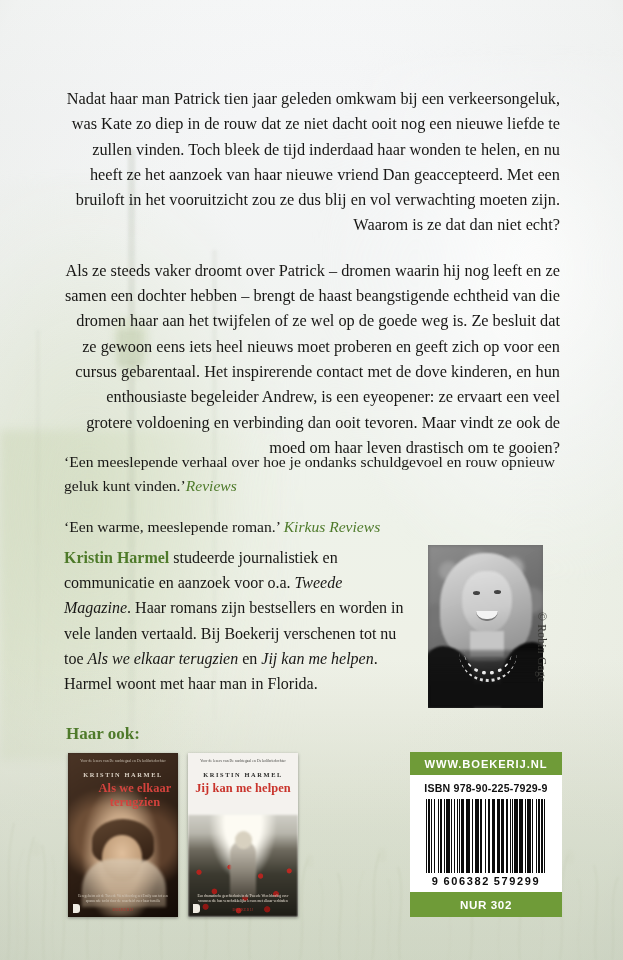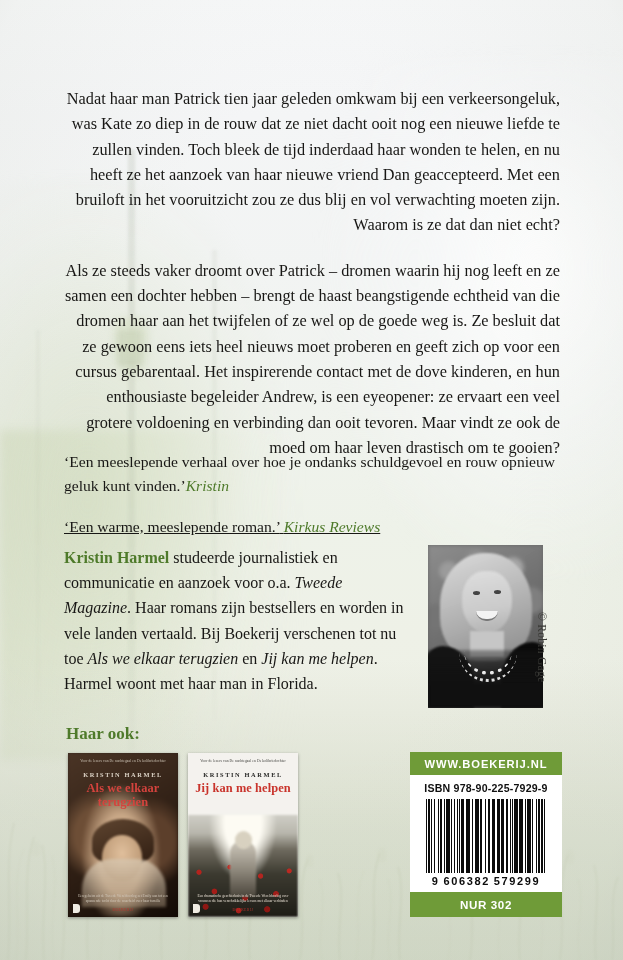--- a/index.html
+++ b/index.html
@@ -147,21 +147,21 @@
   .quotes {
     position: absolute;
     left: 64px;
     top: 450px;
     width: 500px;
     color: #181715;
     font-size: 15.6px;
     line-height: 24px;
   }
   .quote { margin-bottom: 17px; }
-  .quote:last-child { margin-bottom: 0; text-decoration: underline; }
+  .quote:last-child { margin-bottom: 0; }
   .src {
     font-style: italic;
     color: #4e7a2a;
   }
 
   .bio {
     position: absolute;
     left: 64px;
     top: 545px;
     width: 345px;
@@ -340,21 +340,21 @@
     background: linear-gradient(160deg, #5f4530, #301e12);
     filter: blur(1.1px);
   }
   .t1 .t-body {
     position: absolute; left: 14px; bottom: 10px;
     width: 84px; height: 48px;
     background: linear-gradient(to bottom, rgba(215,200,178,0.75), rgba(160,140,116,0.5));
     border-radius: 30px 30px 0 0;
     filter: blur(1.6px);
   }
-  .t1 .t-title { color: #d4433d; }
+  .t1 .t-title { color: #d4433d; margin-left: 12px; }
   .t1 .t-author { color: #dcd3c6; }
   .t1 .t-top, .t1 .t-bottom { color: #cfc6b8; }
 
   
   .t2 { background: #f4f2ee; }
   .t2 .t-photo {
     position: absolute; left: 0; top: 62px; width: 100%; height: 102px;
     background:
       radial-gradient(ellipse at 50% 8%, #fdfbf3 0 18px, rgba(0,0,0,0) 34px),
       linear-gradient(to bottom,
@@ -551,21 +551,21 @@
 
   <div class="content">
 
     <div class="blurb">
       <p>Nadat haar man Patrick tien jaar geleden omkwam bij een verkeersongeluk, was Kate zo diep in de rouw dat ze niet dacht ooit nog een nieuwe liefde te zullen vinden. Toch bleek de tijd inderdaad haar wonden te helen, en nu heeft ze het aanzoek van haar nieuwe vriend Dan geaccepteerd. Met een bruiloft in het vooruitzicht zou ze dus blij en vol verwachting moeten zijn. Waarom is ze dat dan niet echt?</p>
       <p>Als ze steeds vaker droomt over Patrick – dromen waarin hij nog leeft en ze samen een dochter hebben – brengt de haast beangstigende echtheid van die dromen haar aan het twijfelen of ze wel op de goede weg is. Ze besluit dat ze gewoon eens iets heel nieuws moet proberen en geeft zich op voor een cursus gebarentaal. Het inspirerende contact met de dove kinderen, en hun enthousiaste begeleider Andrew, is een eyeopener: ze ervaart een veel grotere voldoening en verbinding dan ooit tevoren. Maar vindt ze ook de moed om haar leven drastisch om te gooien?</p>
     </div>
 
     <div class="quotes">
       <div class="quote">
-        <span>‘Een meeslepende verhaal over hoe je ondanks schuldgevoel en rouw opnieuw geluk kunt vinden.’</span><span class="src">Kristin</span>
+        <span>‘Een meeslepende verhaal over hoe je ondanks schuldgevoel en rouw opnieuw geluk kunt vinden.’</span><span class="src">Reviews</span>
       </div>
       <div class="quote">
         <span>‘Een warme, meeslepende roman.’</span> <span class="src">Kirkus Reviews</span>
       </div>
     </div>
 
     <div class="bio">
       <span class="author-name">Kristin Harmel</span><span> studeerde journalistiek en communicatie en aanzoek voor o.a. </span><em>Tweede Magazine</em><span>. Haar romans zijn bestsellers en worden in vele landen vertaald. Bij Boekerij verschenen tot nu toe </span><em>Als we elkaar terugzien</em><span> en </span><em>Jij kan me helpen</em><span>. Harmel woont met haar man in Florida.</span>
     </div>
 

